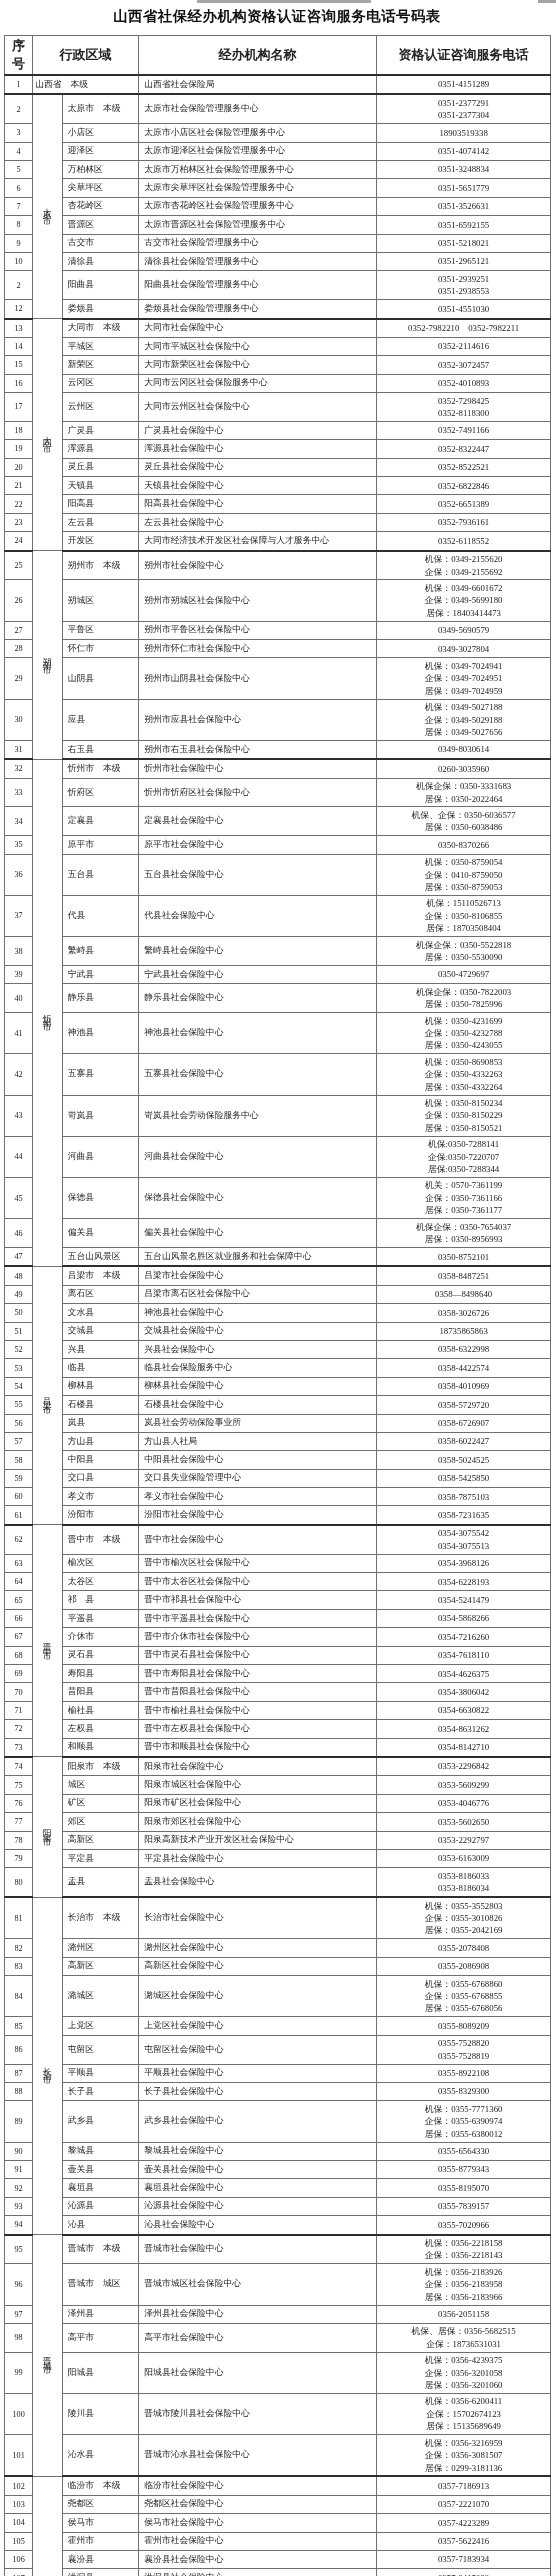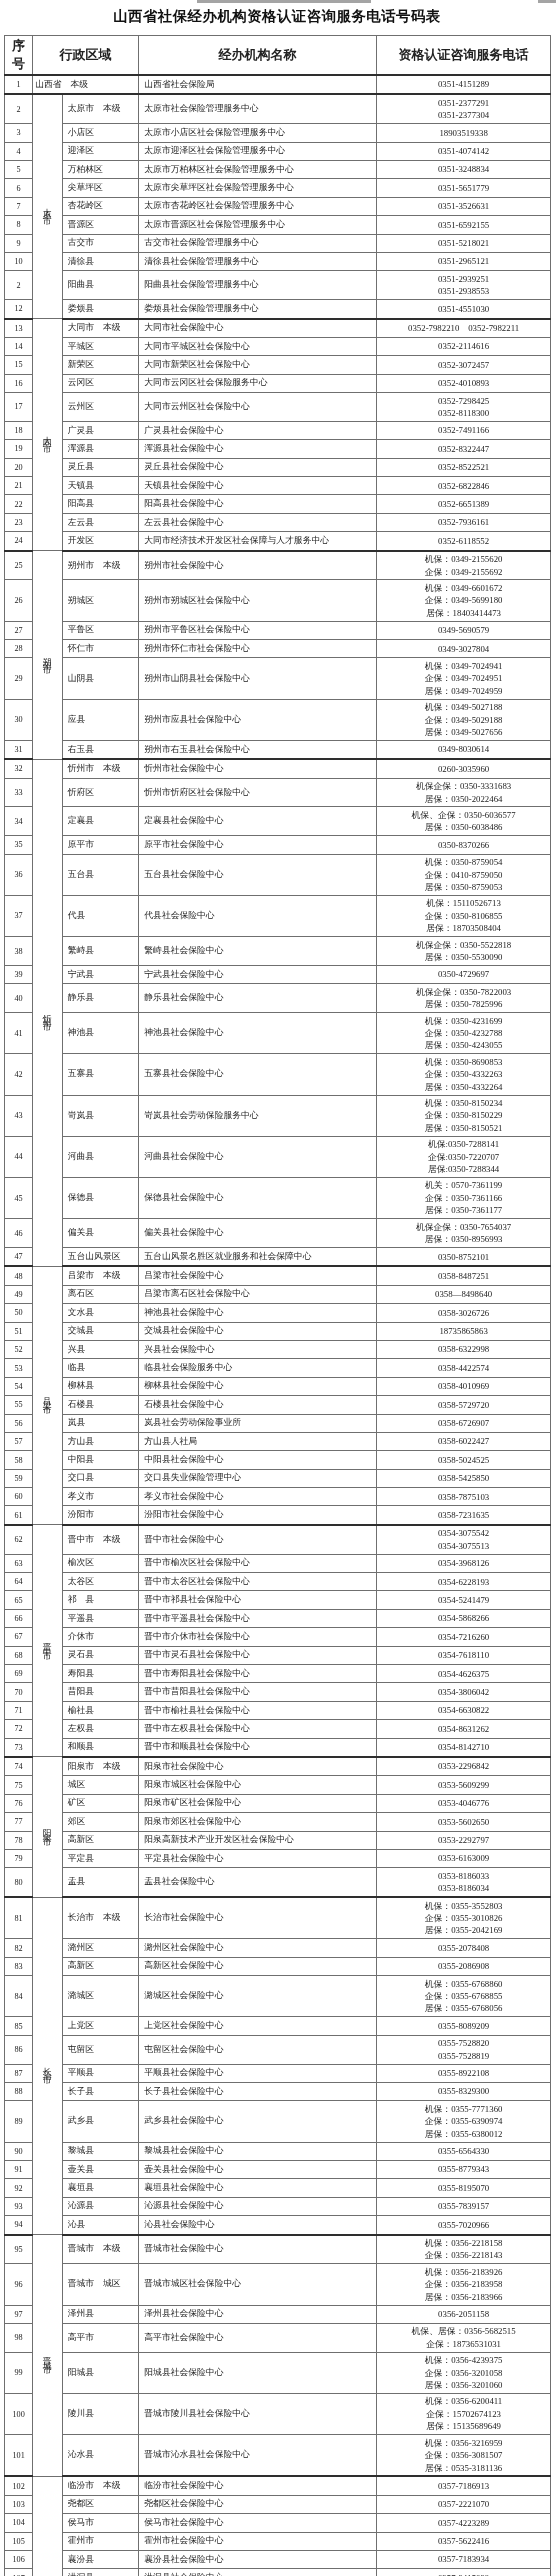--- a/index.html
+++ b/index.html
@@ -929,21 +929,21 @@
             <div class="phone-line">居保：15135689649</div>
           </td>
         </tr>
         <tr class="group-end">
           <td class="idx">101</td>
           <td class="dst">沁水县</td>
           <td class="ins">晋城市沁水县社会保险中心</td>
           <td class="pho">
             <div class="phone-line">机保：0356-3216959</div>
             <div class="phone-line">企保：0356-3081507</div>
-            <div class="phone-line">居保：0535-3181136</div>
+            <div class="phone-line">居保：0299-3181136</div>
           </td>
         </tr>
         <tr>
           <td class="idx">102</td>
           <td class="grp" rowspan="18"></td>
           <td class="dst">临汾市　本级</td>
           <td class="ins">临汾市社会保险中心</td>
           <td class="pho">
             <div class="phone-line">0357-7186913</div>
           </td>

